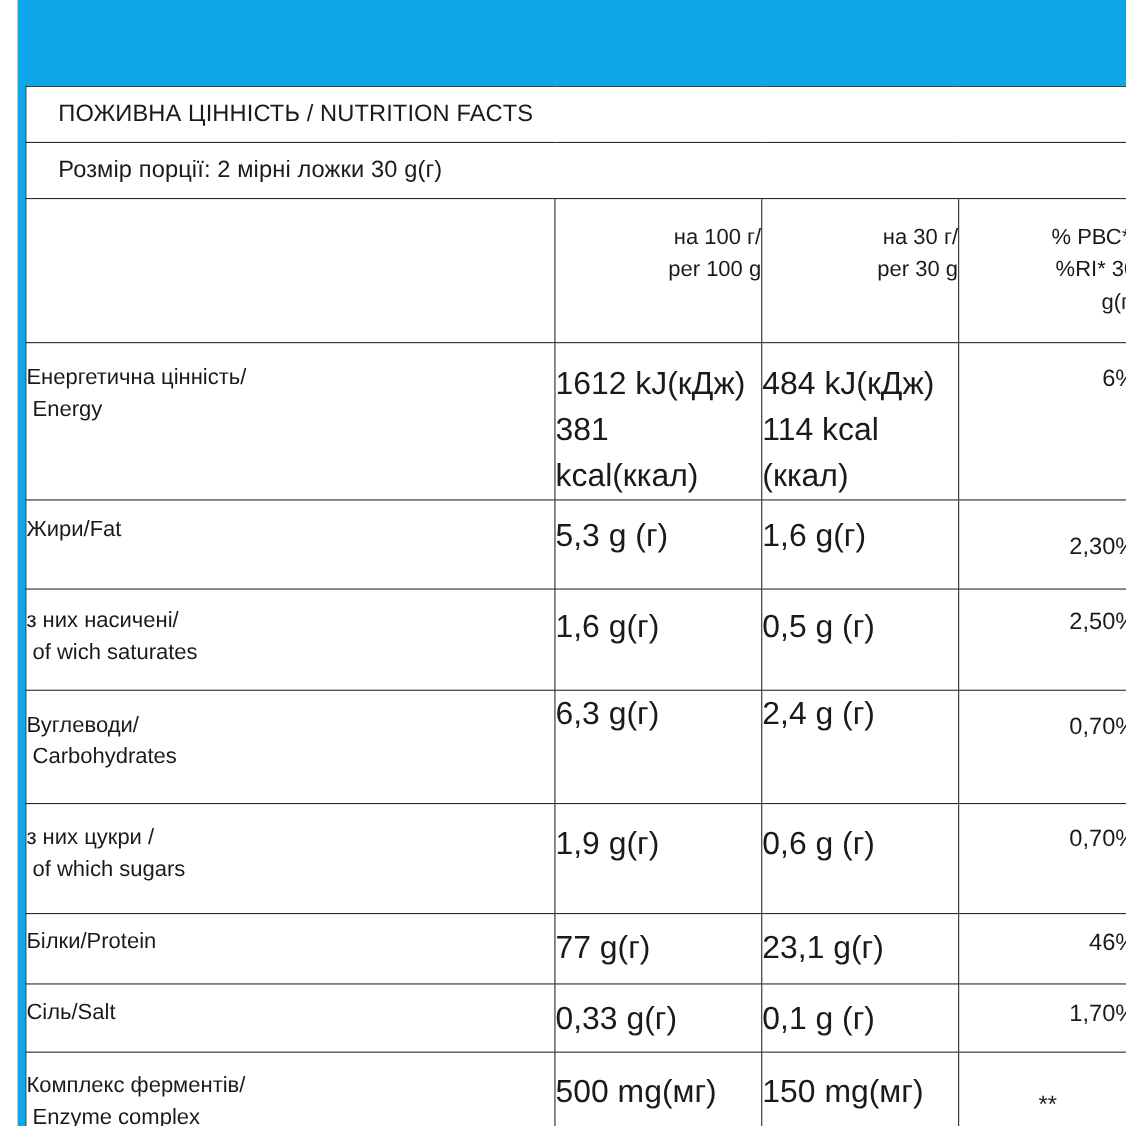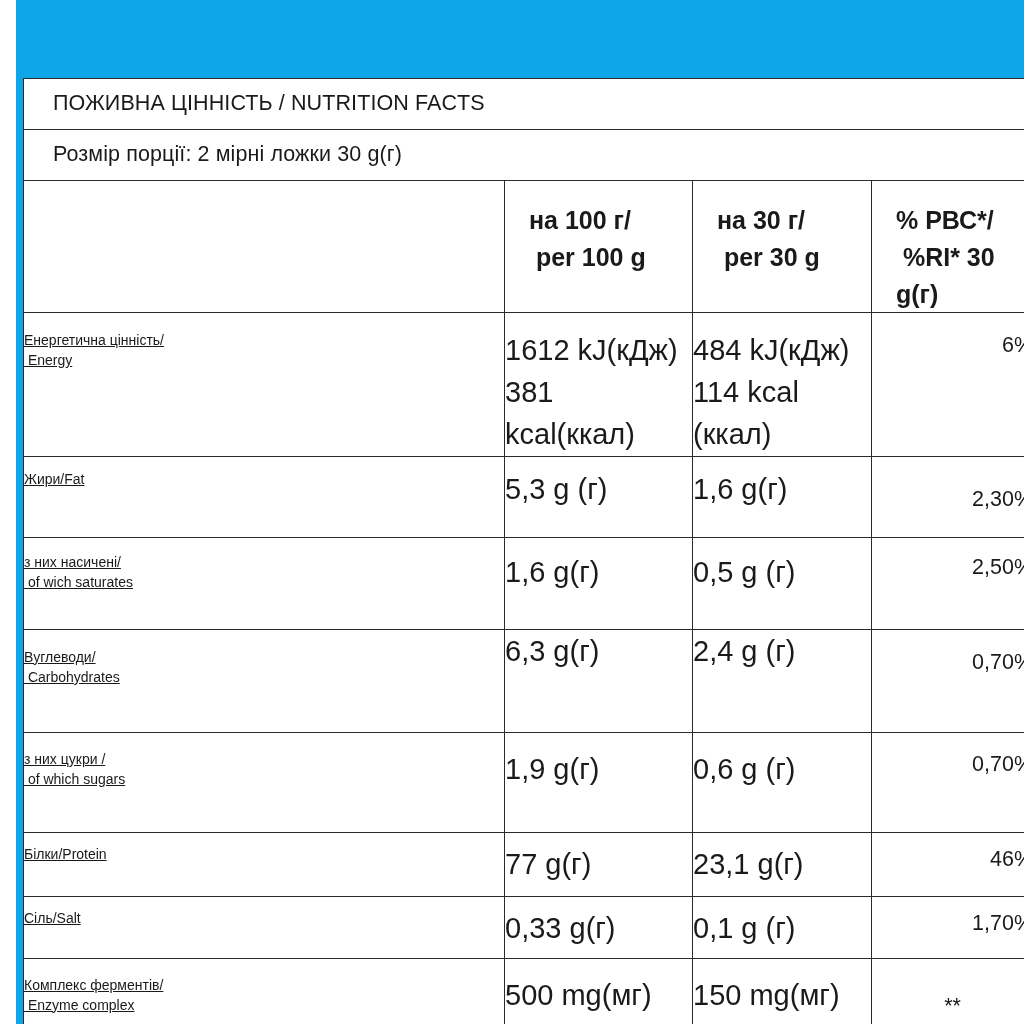--- a/index.html
+++ b/index.html
@@ -64,33 +64,33 @@
   .row-servings .banner-cell { height: 52px; }
   .row-portion  .banner-cell { height: 50px; }
 
   
   .row-colheads td { height: 130px; }
 
   .head-label-cell { }
 
   .head-inner {
     padding: 21px 0 0 24px;
-    font-size: 25px;
-    font-weight: bold;
+    font-size: 20px;
+    font-weight: normal;
     line-height: 1.47;
     white-space: pre;
+    text-align: right;
   }
 
   
   .cell-label {
     padding: 0 10px 0 29px;
-    font-size: 14px;
+    font-size: 20px;
     line-height: 1.44;
     white-space: pre;
-    text-decoration: underline;
   }
 
   .cell-val {
     padding: 0 10px 0 24px;
     font-size: 29px;
     line-height: 1.44;
     white-space: pre;
   }
 
   .cell-ri {

